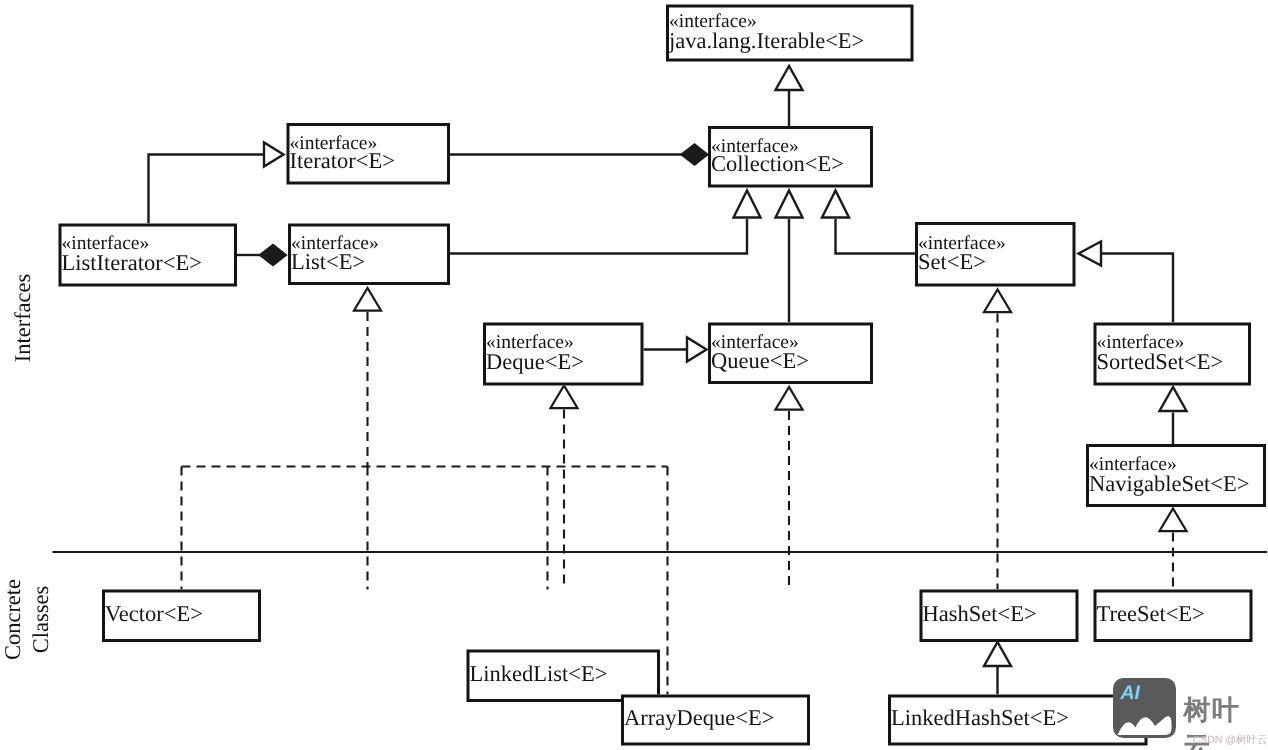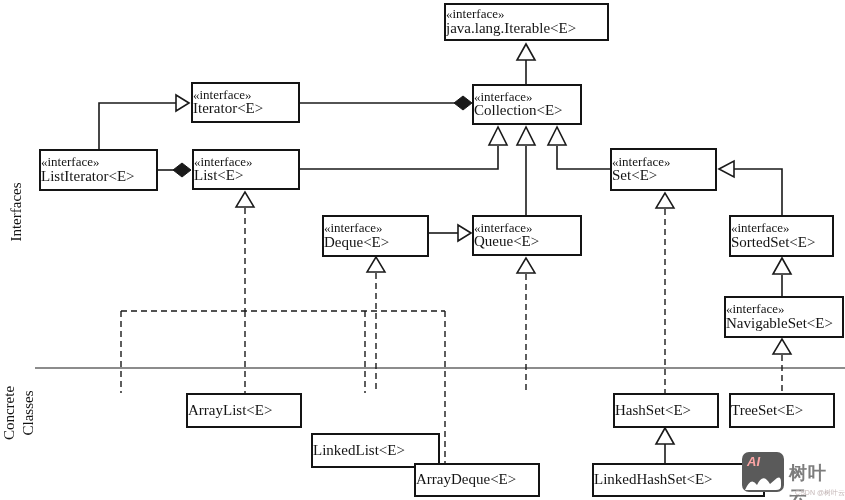--- a/index.html
+++ b/index.html
@@ -37,21 +37,21 @@
   #n-priorityqueue{left:452px;top:393px;width:148px;height:35px;}
   #n-hashset{left:613px;top:393px;width:106px;height:35px;}
   #n-treeset{left:729px;top:393px;width:106px;height:35px;}
   #n-arraydeque{left:382px;top:463px;width:126px;height:34px;margin-left:32px;}
   #n-linkedhashset{left:592px;top:463px;width:173px;height:34px;}
   #interfaces-label{left:-21px;top:202px;width:76px;height:20px;}
   #concrete-label{left:-19px;top:392px;width:80px;height:42px;}
   
   #watermark{position:absolute;left:742px;top:452px;width:103px;height:46px;font-family:"Liberation Sans","DejaVu Sans",sans-serif;}
   #wm-icon{position:absolute;left:0;top:0;width:42px;height:40px;background:#5a5a5a;border-radius:7px;}
-  #wm-ai{position:absolute;left:5px;top:2px;color:#fca5a5;font-weight:bold;font-size:13px;font-style:italic;}
+  #wm-ai{position:absolute;left:5px;top:2px;color:#7dd3fc;font-weight:bold;font-size:13px;font-style:italic;}
   #wm-mountain{position:absolute;left:0;bottom:0;width:42px;height:22px;}
   #wm-brand{position:absolute;left:47px;top:9px;font-size:18px;color:#7d7d7d;font-weight:bold;letter-spacing:1px;}
   #wm-credit{position:absolute;right:0px;top:36px;font-size:7px;color:#c4b6b6;white-space:nowrap;}
 </style>
 </head>
 <body>
 
 <div id="canvas">
 
   <svg id="wires" width="845" height="500" viewBox="0 0 845 500">
@@ -178,22 +178,22 @@
   </div>
   <div class="node" id="n-sortedset">
     <span class="st">«interface»</span>
     <span class="nm">SortedSet&lt;E&gt;</span>
   </div>
   <div class="node" id="n-navigableset">
     <span class="st">«interface»</span>
     <span class="nm">NavigableSet&lt;E&gt;</span>
   </div>
 
-  <div class="node cls" id="n-arraylist">
-    <span class="nm">ArrayList&lt;E&gt;</span>
+  <div class="node cls" id="n-vector">
+    <span class="nm">Vector&lt;E&gt;</span>
   </div>
   <div class="node cls" id="n-linkedlist">
     <span class="nm">LinkedList&lt;E&gt;</span>
   </div>
   <div class="node cls" id="n-treeset">
     <span class="nm">TreeSet&lt;E&gt;</span>
   </div>
   <div class="node cls" id="n-hashset">
     <span class="nm">HashSet&lt;E&gt;</span>
   </div>

